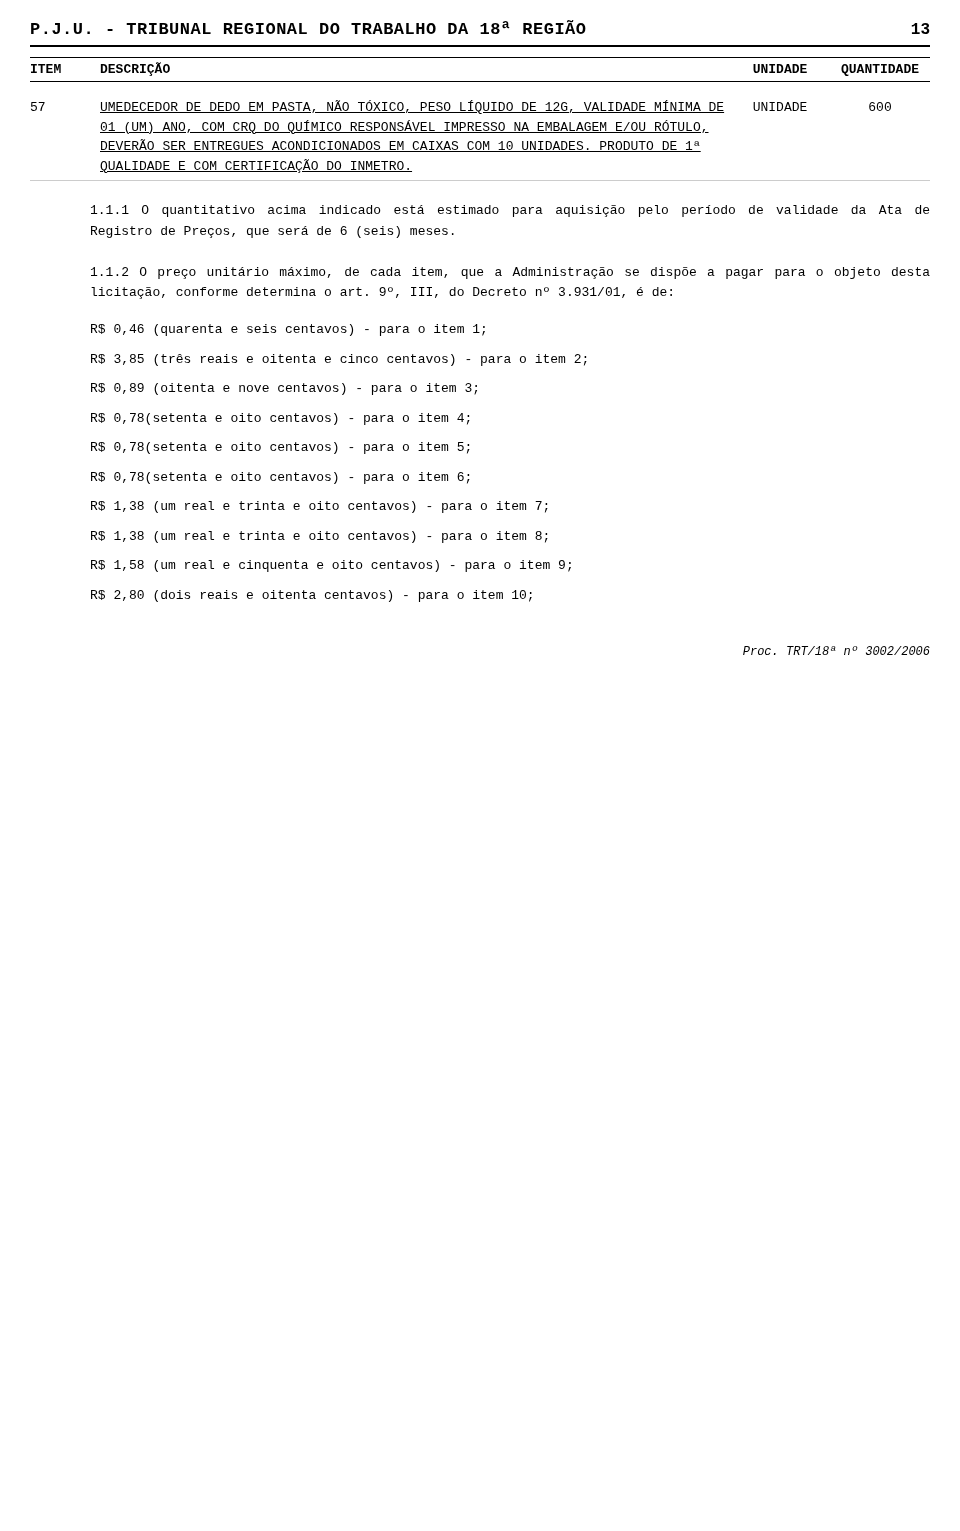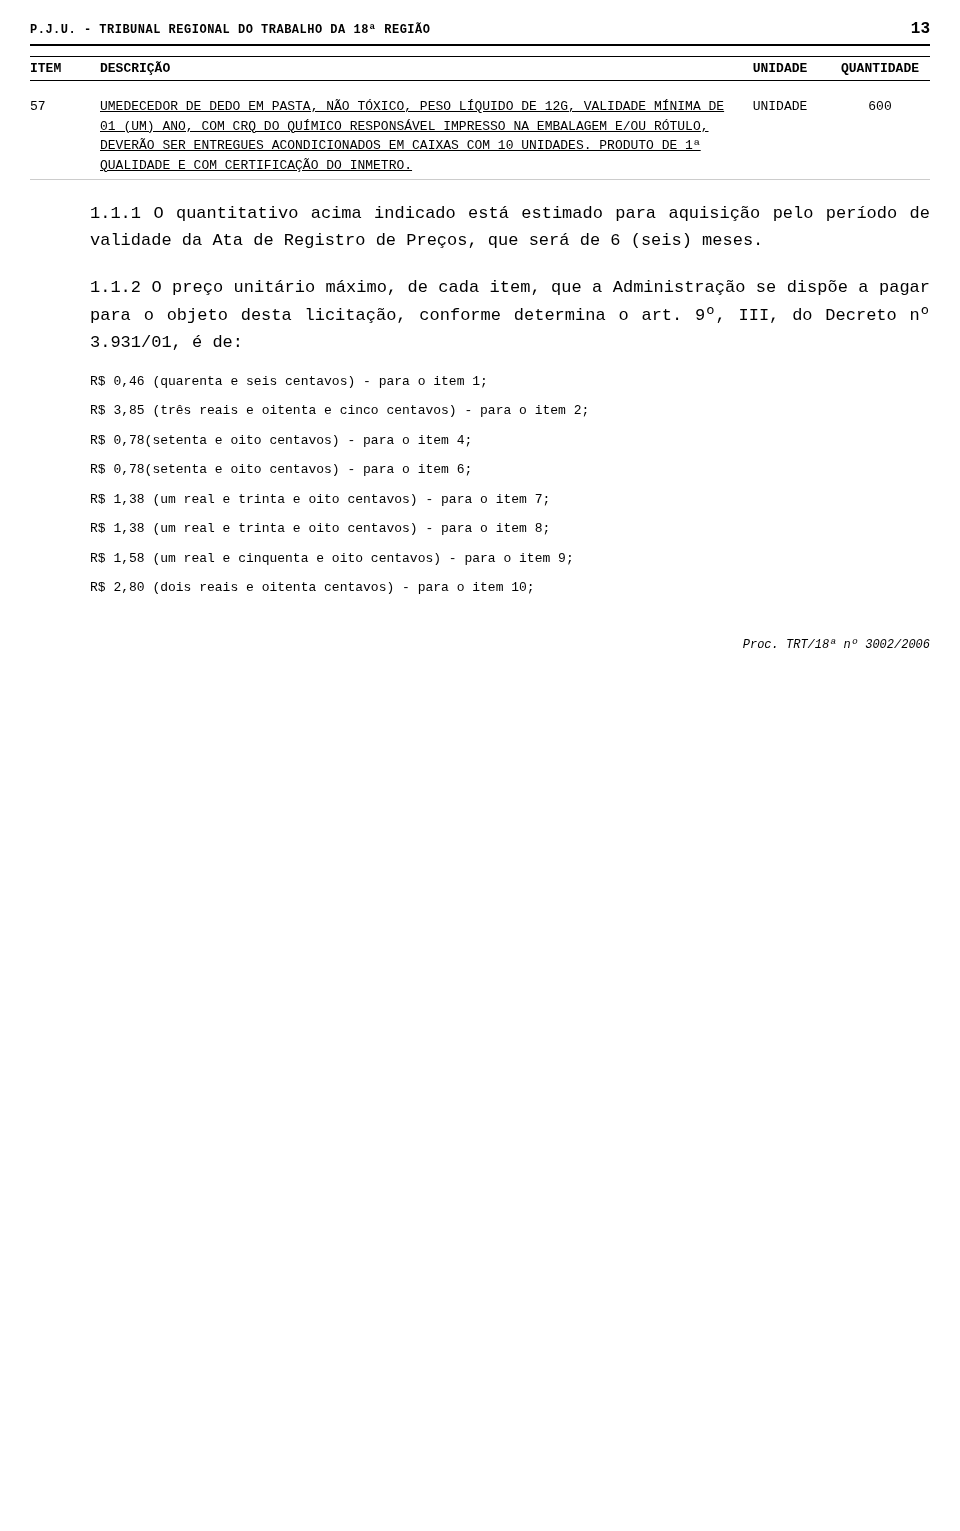--- a/index.html
+++ b/index.html
@@ -19,21 +19,21 @@
     .page-header {
       display: flex;
       justify-content: space-between;
       align-items: baseline;
       border-bottom: 2px solid #000;
       padding-bottom: 6px;
       margin-bottom: 10px;
     }
     .page-header-title {
       font-weight: bold;
-      font-size: 12px;
+      font-size: 17px;
       letter-spacing: 0.5px;
     }
     .page-number {
       font-weight: bold;
       font-size: 16px;
     }
     .table-header {
       display: grid;
       grid-template-columns: 70px 1fr 100px 100px;
       border-top: 1px solid #000;
@@ -70,21 +70,21 @@
       padding-top: 2px;
     }
     .table-row .col-quantidade {
       text-align: center;
       padding-top: 2px;
     }
     .content-section {
       margin-top: 20px;
       padding-left: 60px;
       line-height: 1.6;
-      font-size: 17px;
+      font-size: 13px;
     }
     .content-section p {
       margin-bottom: 12px;
       text-align: justify;
     }
     .price-list {
       margin-top: 16px;
       padding-left: 60px;
     }
     .price-item {
@@ -125,21 +125,23 @@
   <p>1.1.1  O quantitativo acima indicado está estimado para aquisição pelo período de validade da Ata de Registro de Preços, que será de 6 (seis) meses.</p>
 </div>
 
 <div class="content-section">
   <p>1.1.2  O preço unitário máximo, de cada item, que a Administração se dispõe a pagar para o objeto desta licitação, conforme determina o art. 9º, III, do Decreto nº 3.931/01, é de:</p>
 </div>
 
 <div class="price-list" id="price-list-container">
 <div class="price-item">R$ 0,46 (quarenta e seis centavos) - para o item 1;</div>
     <div class="price-item">R$ 3,85 (três reais e oitenta e cinco centavos) - para o item 2;</div>
+    <div class="price-item">R$ 0,89 (oitenta e nove centavos) - para o item 3;</div>
     <div class="price-item">R$ 0,78(setenta e oito centavos) - para o item 4;</div>
+    <div class="price-item">R$ 0,78(setenta e oito centavos) - para o item 5;</div>
     <div class="price-item">R$ 0,78(setenta e oito centavos) - para o item 6;</div>
     <div class="price-item">R$ 1,38 (um real e trinta e oito centavos) - para o item 7;</div>
     <div class="price-item">R$ 1,38 (um real e trinta e oito centavos) - para o item 8;</div>
     <div class="price-item">R$ 1,58 (um real e cinquenta e oito centavos) - para o item 9;</div>
     <div class="price-item">R$ 2,80 (dois reais e oitenta centavos) - para o item 10;</div>
   </div>
 
 <div class="footer-static">
   <span>Proc. TRT/18ª nº 3002/2006</span>
 </div>

